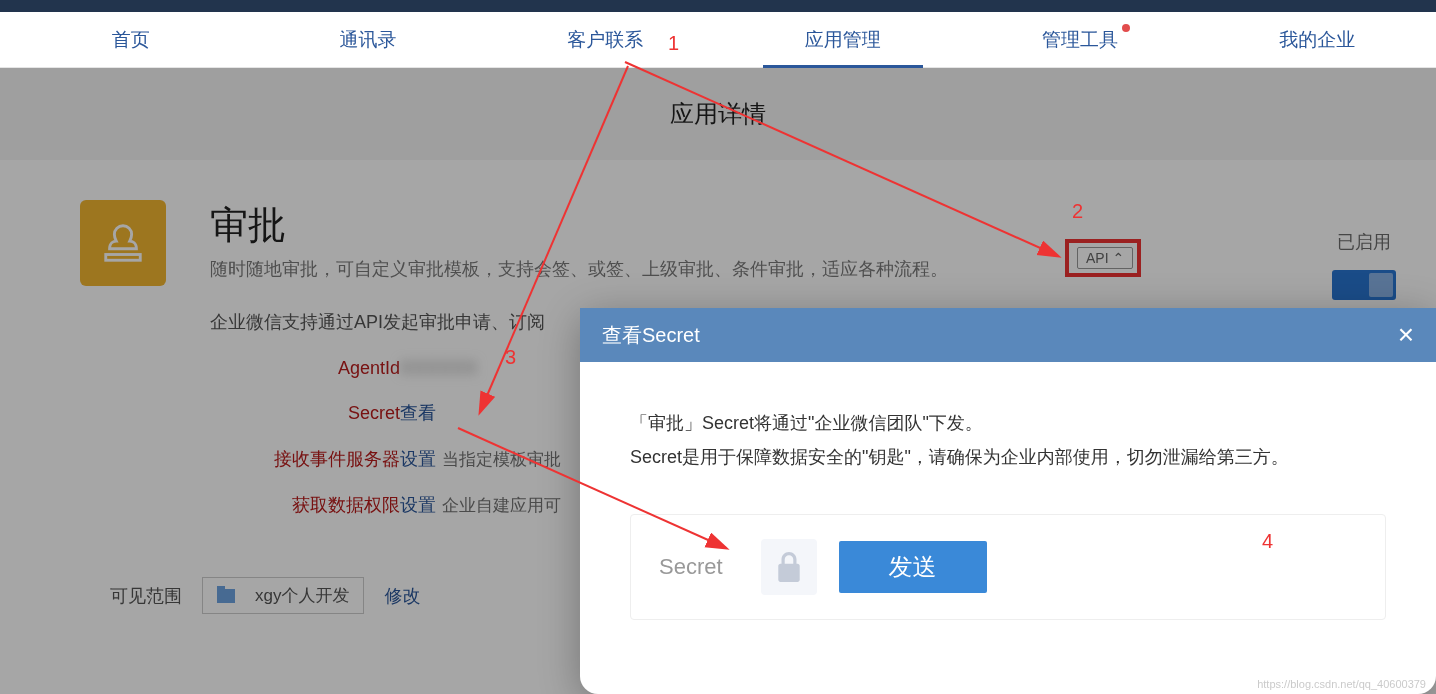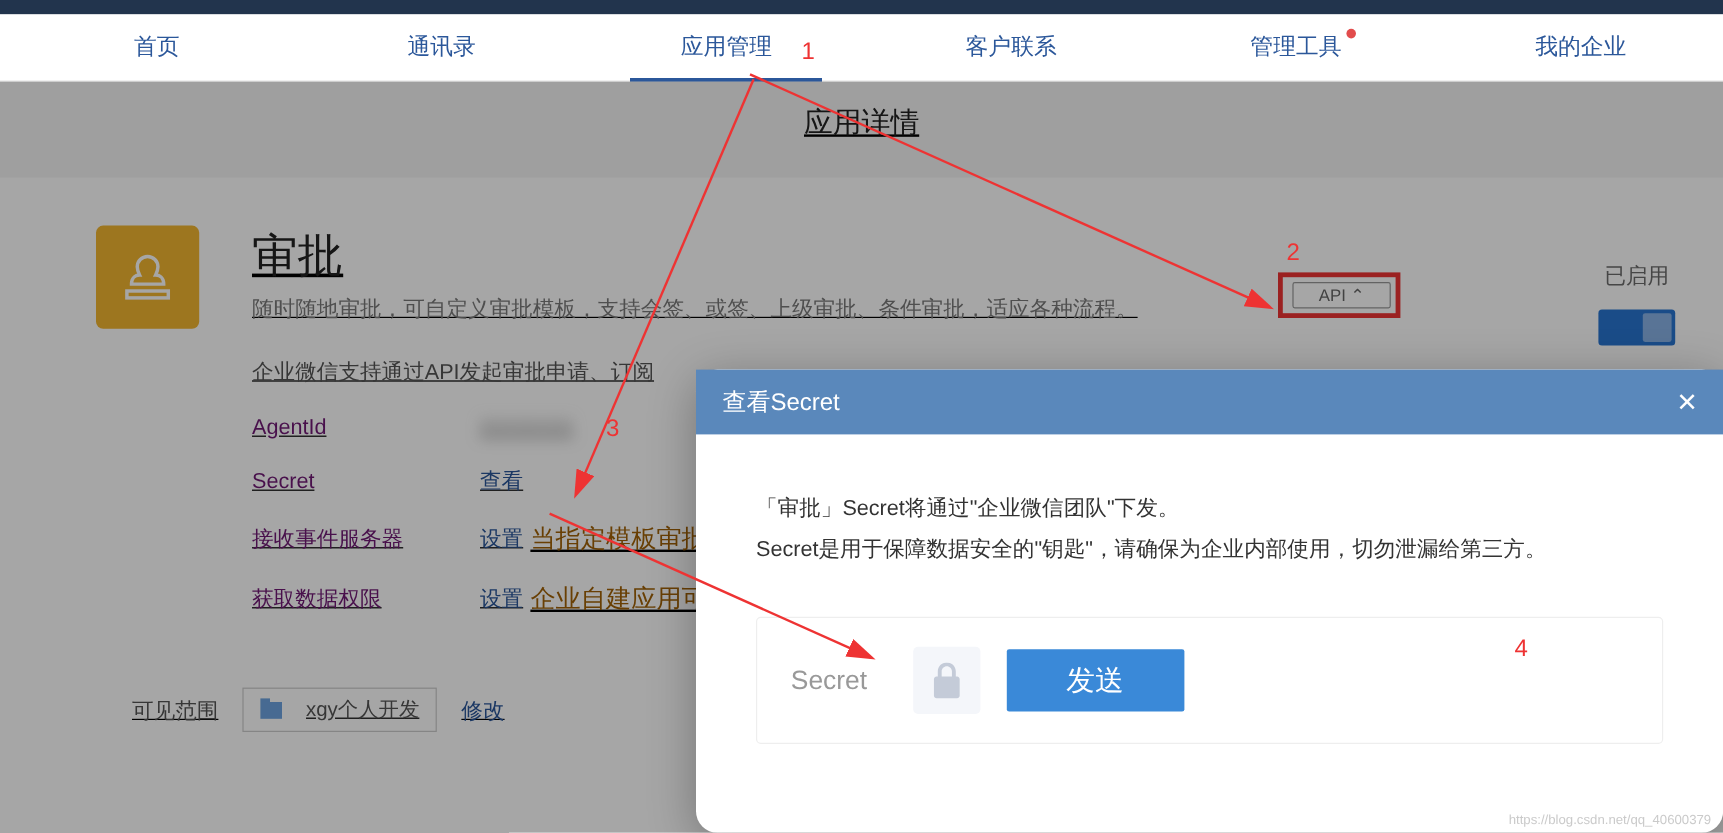--- a/index.html
+++ b/index.html
@@ -79,21 +79,21 @@
   .app-icon svg { width: 46px; height: 46px; }
 
   .app-head { margin-left: 130px; }
   .app-title { font-size: 38px; color: #222; font-weight: 400; margin-bottom: 6px; }
   .app-desc { font-size: 18px; color: #7a7a7a; line-height: 1.4; }
   .api-btn {
     display: inline-block;
     border: 1px solid #999;
     color: #666;
     font-size: 14px;
-    padding: 2px 21px;
+    padding: 2px 8px;
     border-radius: 2px;
     margin-left: 4px;
     cursor: pointer;
   }
   .api-wrap {
     position: absolute;
     left: 1065px;
     top: 79px;
     border: 4px solid #e33;
     padding: 4px;
@@ -109,23 +109,23 @@
     flex-direction: column;
   }
   .status-label { color: #6c6c6c; font-size: 18px; }
   .toggle { width: 64px; height: 30px; background: #2976d1; border-radius: 3px; position: relative; cursor: pointer; }
   .toggle::after { content:""; position:absolute; right:3px; top:3px; width:24px; height:24px; background: rgba(255,255,255,0.45); border-radius:2px; }
 
   .sub-desc { margin-left: 130px; margin-top: 28px; font-size: 18px; color: #555; }
 
   .kv-list { margin-left: 130px; margin-top: 24px; }
   .kv-row { display: flex; align-items: center; margin-bottom: 22px; font-size: 18px; }
-  .kv-label { width: 190px; color: #701a75; }
+  .kv-label { width: 190px; color: #b91c1c; text-align: right; }
   .kv-link { color: #2b579a; cursor: pointer; }
-  .kv-text { color: #a16207; margin-left: 6px; font-size: 21px; }
+  .kv-text { color: #737373; margin-left: 6px; font-size: 17px; }
   .blur { filter: blur(6px); color:#888; letter-spacing:1px; }
 
   .visible-range {
     margin-left: 30px;
     margin-top: 60px;
     display: flex;
     align-items: center;
     gap: 20px;
     font-size: 18px;
     color: #555;
@@ -145,22 +145,22 @@
   
   .overlay {
     position: absolute;
     left: 0; top: 68px;
     width: 1436px; height: 626px;
     background: rgba(0,0,0,0.35);
     pointer-events: none;
   }
   .content-area {
     position: absolute;
-    left: 0; top: 56px;
-    width: 1436px; height: 462px; text-decoration: underline;
+    left: 0; top: 68px;
+    width: 1436px; height: 462px;
   }
 
   
   .modal {
     position: absolute;
     left: 580px; top: 308px;
     width: 856px; height: 386px;
     background: #fff;
     box-shadow: 0 8px 40px rgba(0,0,0,0.3);
     pointer-events: auto;
@@ -216,22 +216,22 @@
   svg.arrows { position:absolute; left:0; top:0; pointer-events:none; }
 </style>
 </head>
 <body>
 
 <div class="topstrip"></div>
 
 <div class="navbar">
   <div class="nav-item">首页</div>
   <div class="nav-item">通讯录</div>
+  <div class="nav-item">客户联系</div>
   <div class="nav-item active">应用管理</div>
-  <div class="nav-item">客户联系</div>
   <div class="nav-item"><span>管理工具</span><span class="red-dot"></span></div>
   <div class="nav-item">我的企业</div>
 </div>
 
 <div class="content-area">
   <div class="page-title">应用详情</div>
 
   <div class="card">
     <div class="app-icon">
       <svg viewBox="0 0 48 48">

